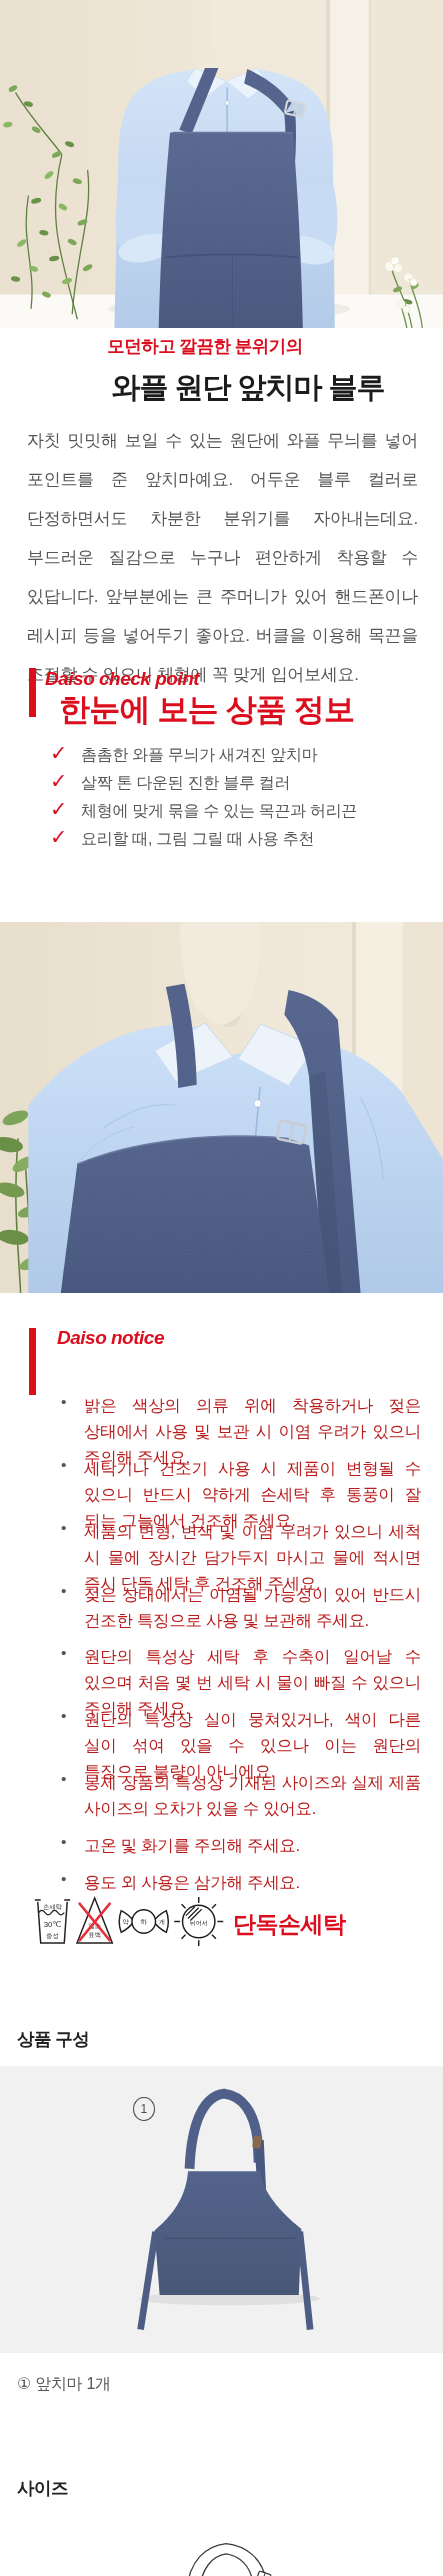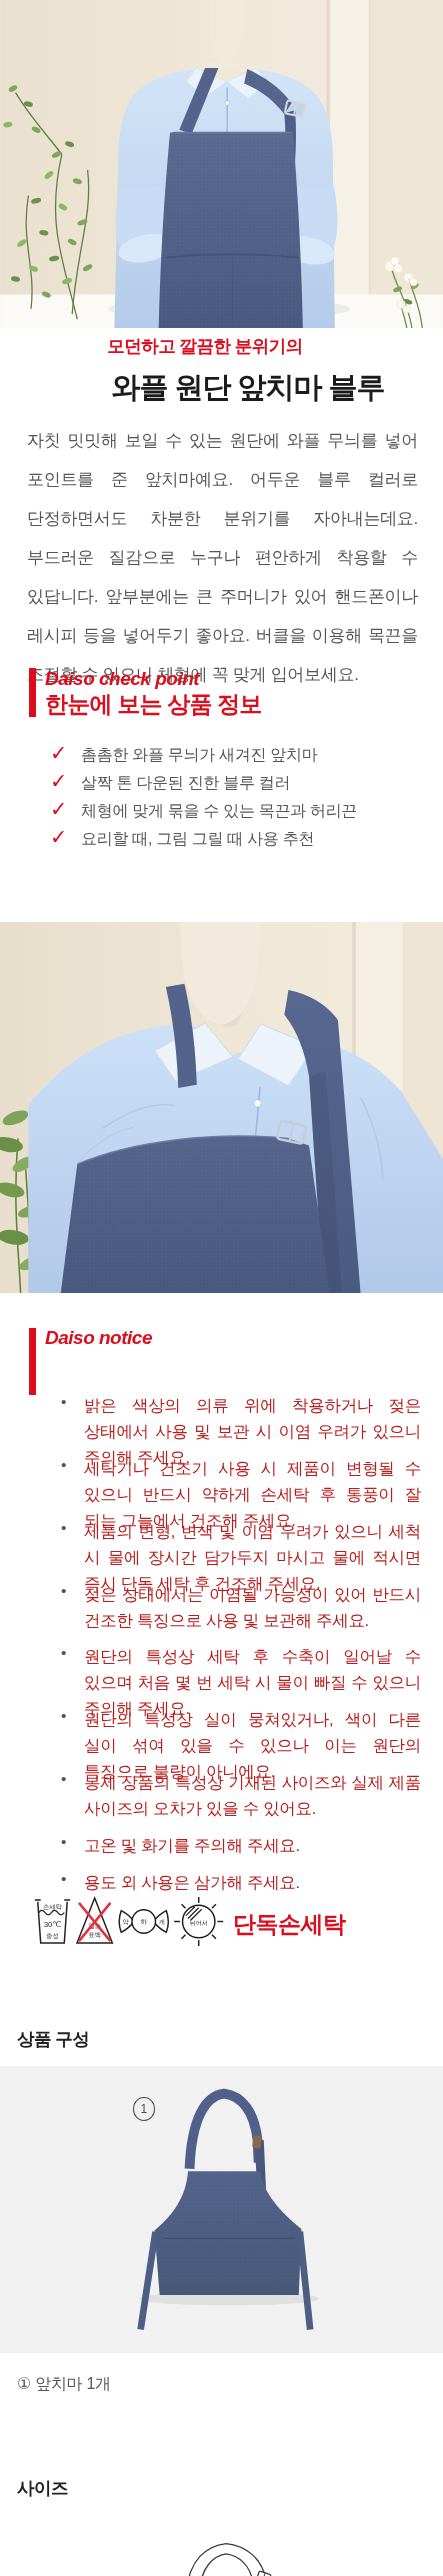--- a/index.html
+++ b/index.html
@@ -7,21 +7,21 @@
         font-family:"Liberation Sans","DejaVu Sans",sans-serif;}
   .abs{position:absolute;}
   .center{left:0;width:410px;text-align:center;}
   
   .tagline{top:334px;font-size:17.5px;font-weight:800;letter-spacing:-0.5px;color:#dc0e1e;}
   .title{top:368px;font-size:29px;font-weight:800;letter-spacing:-1px;color:#1b1b1b;padding-left:43px;}
   .intro{top:421px;left:27px;width:391px;font-size:17px;line-height:39px;color:#565656;
          letter-spacing:-0.3px;word-break:keep-all;text-align:justify;}
   .redbar{width:6.7px;background:#dc0e1e;}
   .eyebrow{font-size:19px;font-style:italic;font-weight:800;letter-spacing:-0.5px;color:#dc0e1e;}
-  .sec-head{font-size:23px;font-weight:800;letter-spacing:-0.8px;color:#dc0e1e;}
+  .sec-head{font-size:31px;font-weight:800;letter-spacing:-0.8px;color:#dc0e1e;margin-left:14px;}
   .check-row{left:50px;height:24px;}
   .check-mark{position:absolute;left:0;top:-2.1px;font-size:20.6px;font-weight:bold;color:#d50f1f;}
   .check-text{position:absolute;left:31px;top:2.1px;font-size:16px;letter-spacing:-0.3px;color:#575757;white-space:nowrap;}
   .bullet-item{left:61px;width:361px;}
   .bullet-dot{position:absolute;left:0;top:1px;font-size:15.5px;color:#555;}
   .bullet-text{position:absolute;left:23px;top:0;width:337px;font-size:16.5px;line-height:26px;
                letter-spacing:-0.3px;color:#b91c1c;word-break:keep-all;text-align:justify;}
   .care-label{font-size:23px;font-weight:800;letter-spacing:-0.5px;color:#dc0e1e;}
   .black-head{font-size:17.5px;font-weight:800;letter-spacing:-0.5px;color:#222;}
   .panel{left:0;width:443px;background:#f1f1f2;}
@@ -222,21 +222,21 @@
       <rect x="110" y="400" width="540" height="320" fill="url(#wf)" opacity="0.45" clip-path="url(#bibClip2)"></rect>
       <path d="M150,470 C260,424 420,406 560,420" stroke="#6b7ba1" stroke-width="3" fill="none"></path>
       <g transform="rotate(12 566 408)">
         <rect x="540" y="390" width="52" height="36" rx="7" fill="none" stroke="#c8ccd3" stroke-width="5"></rect>
         <line x1="566" y1="390" x2="566" y2="426" stroke="#c8ccd3" stroke-width="4"></line>
       </g>
     </g>
   </svg>
 
   <div class="abs redbar" style="left:29px;top:1328px;height:67px"></div>
-  <div class="abs eyebrow" style="left:45px;top:1327px">Daiso notice</div>
+  <div class="abs eyebrow" style="left:57px;top:1327px">Daiso notice</div>
 
   <div class="abs bullet-item" style="top:1392px">
     <span class="bullet-dot">•</span>
     <span class="bullet-text">밝은 색상의 의류 위에 착용하거나 젖은 상태에서 사용 및 보관 시 이염 우려가 있으니 주의해 주세요.</span>
   </div>
   <div class="abs bullet-item" style="top:1455px">
     <span class="bullet-dot">•</span>
     <span class="bullet-text">세탁기나 건조기 사용 시 제품이 변형될 수 있으니 반드시 약하게 손세탁 후 통풍이 잘 되는 그늘에서 건조해 주세요.</span>
   </div>
   <div class="abs bullet-item" style="top:1518px">

